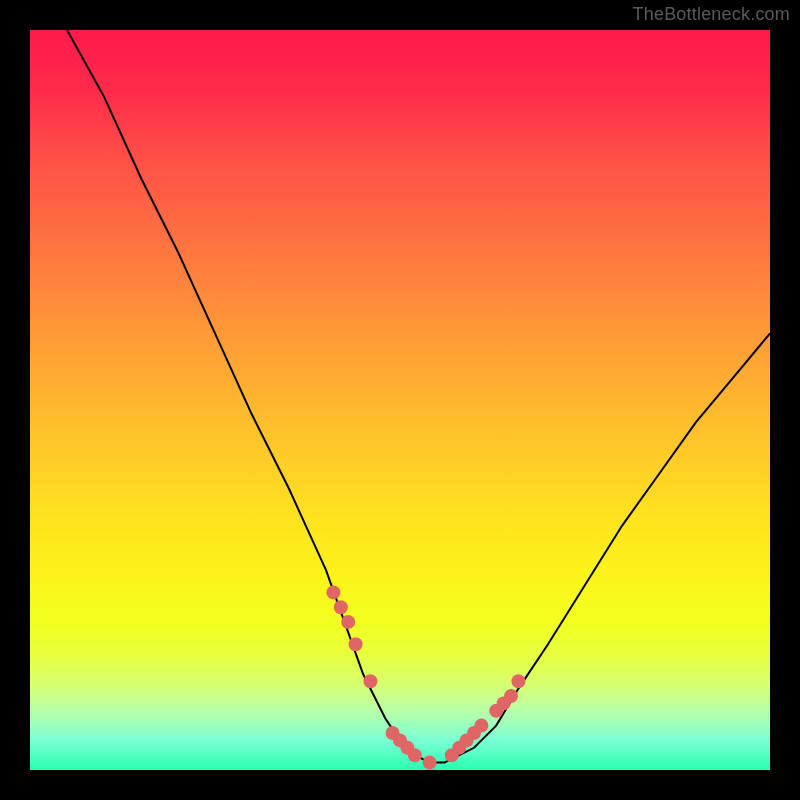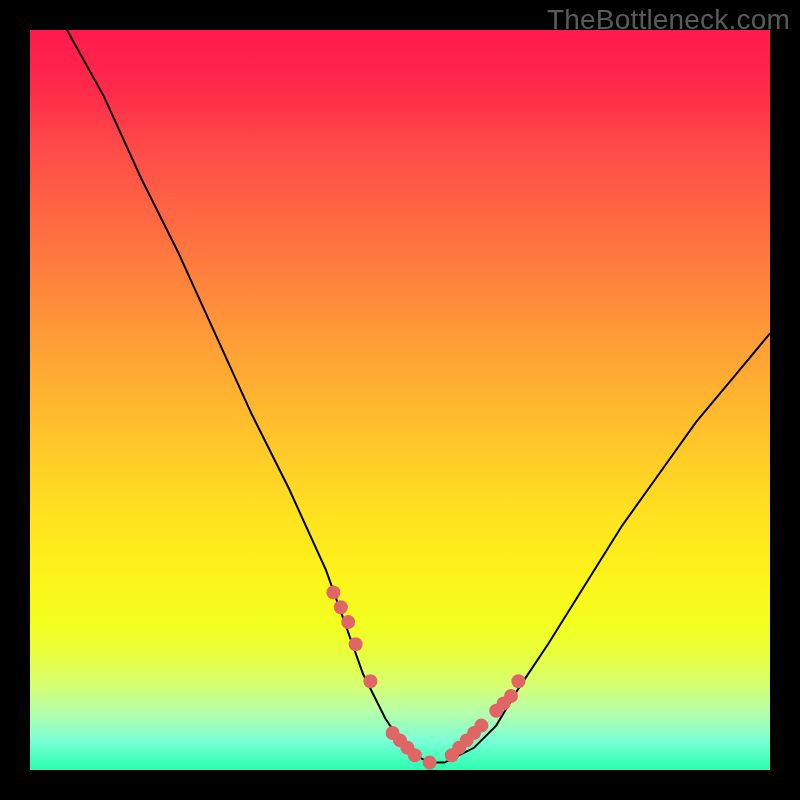--- a/index.html
+++ b/index.html
@@ -37,21 +37,21 @@
       #d9ff6a 88%,
       #b8ffa8 92%,
       #7bffd5 96%,
       #28ffb0 100%);
   }
   .watermark {
     position: absolute;
     top: 4px;
     right: 10px;
     font-family: Arial, Helvetica, sans-serif;
-    font-size: 28px;
+    font-size: 18px;
     color: #5a5a5a;
     font-weight: normal;
     letter-spacing: 0.2px;
   }
   svg.curve {
     position: absolute;
     left: 0;
     top: 0;
     width: 740px;
     height: 740px;

